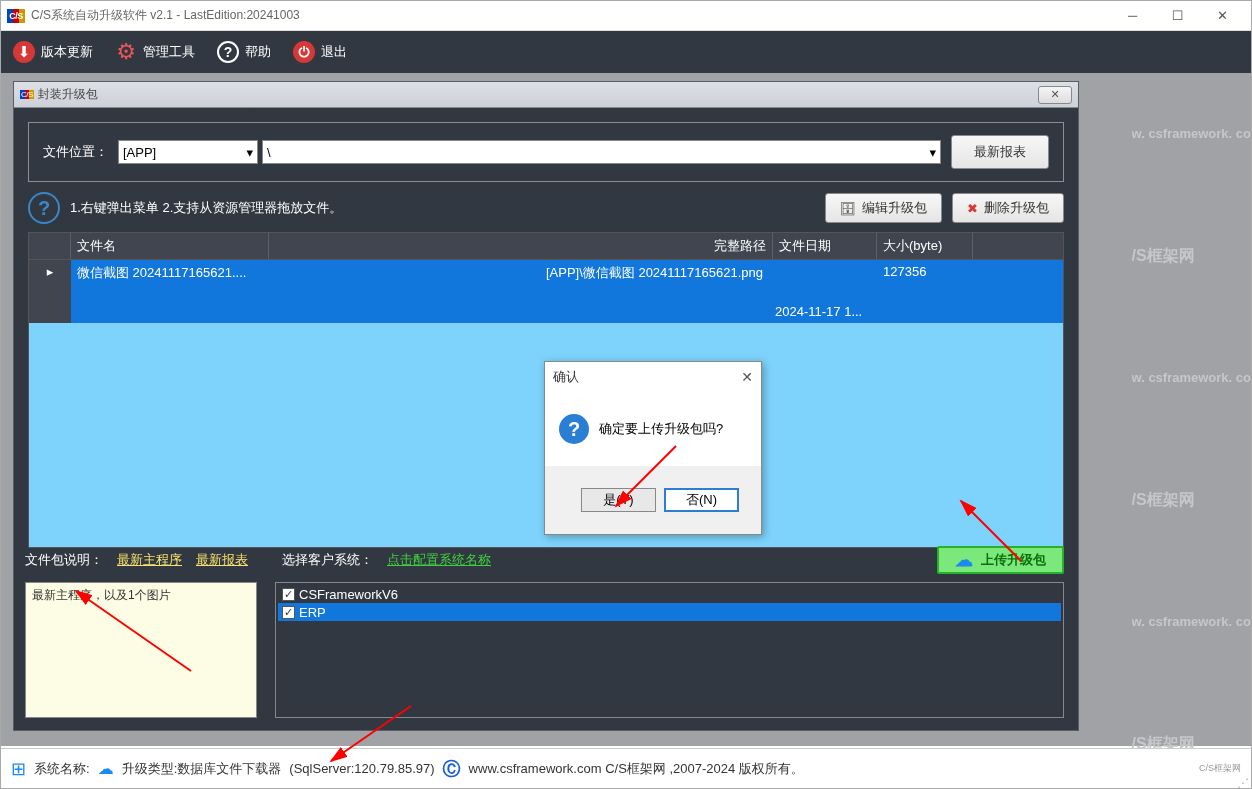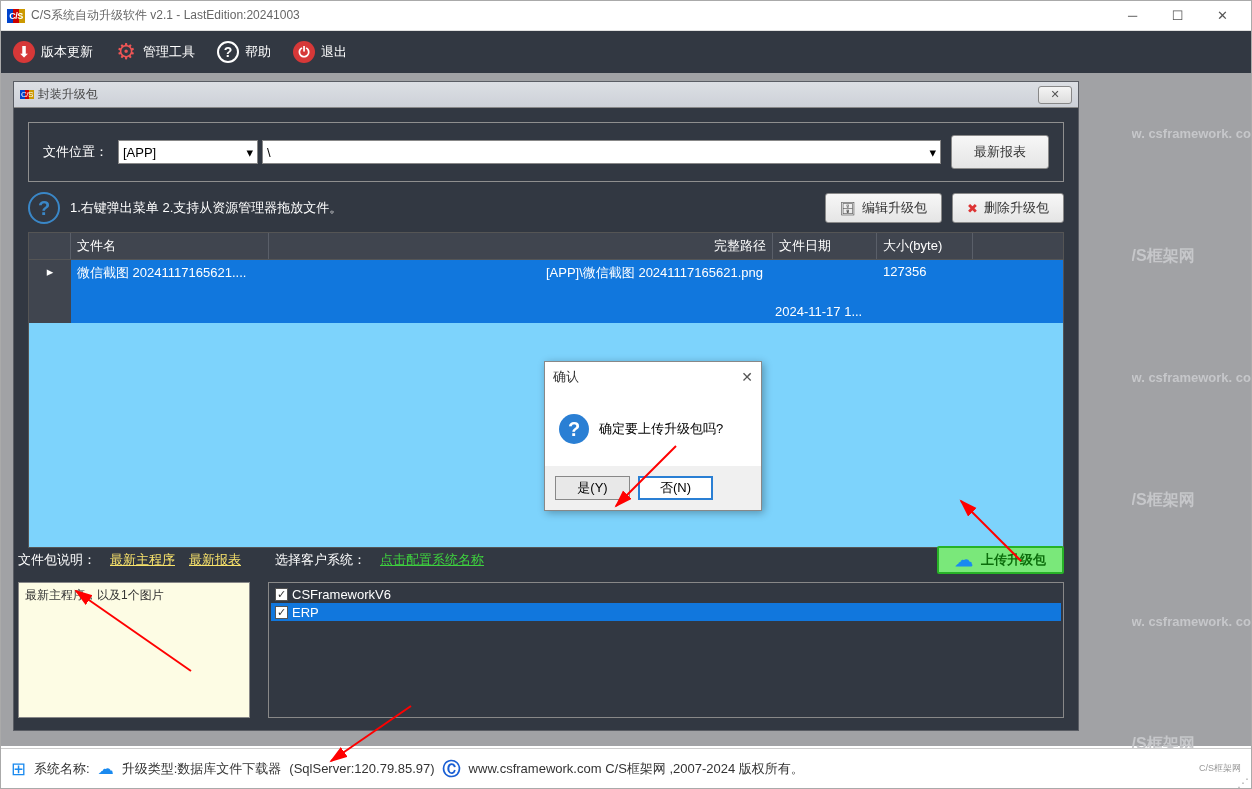--- a/index.html
+++ b/index.html
@@ -48,21 +48,21 @@
 .grid { margin: 0 14px; background: #7dd3fc; border: 1px solid #555; height: 316px; }
 .grid-head { display: flex; background: #40454f; color: #fff; border-bottom: 1px solid #555; }
 .gh-cell { padding: 4px 6px; border-right: 1px solid #5a5f69; font-size:13px;}
 .grid-row { display: flex; background: #1177dd; color: #fff; }
 .gr-cell { padding: 4px 6px; white-space: nowrap; overflow:hidden; text-overflow:ellipsis;}
 .row-indicator { width: 42px; background:#40454f; text-align:center; color:#fff;}
 .col-name{width:198px;} .col-path{width:504px;text-align:right;} .col-date{width:104px;} .col-size{width:96px;}
 .grid-row .col-path{width:500px;} .grid-row .col-date{width:108px;margin-top:40px;}
 
 
-.bottom-panel { position: absolute; left: 4px; right: 14px; bottom: 12px; margin-top: 28px; }
+.bottom-panel { position: absolute; left: 11px; right: 14px; bottom: 12px; margin-top: 28px; }
 .bp-head { display: flex; align-items: center; height: 32px; gap: 14px; }
 .bp-head .lbl { color: #fff; }
 .linky { color: #f9e36b; text-decoration: underline; cursor:pointer;}
 .linkg { color: #3ed23e; text-decoration: underline; cursor:pointer;}
 .upload-btn { margin-left: auto; height: 28px; background: #7ae87a; border: 2px solid #27b327; display: flex; align-items: center; gap: 8px; padding: 0 16px; color: #0c6e0c; font-weight: bold; border-radius:2px;}
 .upload-btn .uic { color:#1a8aef; font-size:18px;}
 .bp-body { display: flex; gap: 18px; margin-top: 6px; height: 136px;}
 .desc-box { width: 232px; background: #fdfce4; border: 1px solid #888; padding: 4px 6px; color:#333; font-size:12px;}
 .sys-box { flex: 1; background: #323842; border: 1px solid #888; padding: 2px; }
 .sys-item { display:flex; align-items:center; gap:4px; padding:0 4px; height:18px; color:#fff; font-size:12px;}
@@ -72,21 +72,21 @@
 
 .statusbar { position: absolute; left: 0; right: 0; bottom: 0; height: 40px; background: #fff; border-top: 1px solid #ccc; display: flex; align-items: center; padding: 0 10px; gap: 8px; color: #333; font-size:12px;}
 .sb-resize { position:absolute; right:2px; bottom:2px; color:#aaa; font-size:12px; line-height:6px;}
 
 
 .dialog { position: absolute; left: 543px; top: 360px; width: 218px; background: #fff; border: 1px solid #888; box-shadow: 2px 2px 8px rgba(0,0,0,0.3);}
 .dlg-title { height: 30px; display: flex; align-items: center; padding: 0 8px; font-size:12px; color:#333;}
 .dlg-title .dc { margin-left:auto; color:#555; font-size:14px;}
 .dlg-body { padding: 22px 14px; display:flex; align-items:center; gap:10px;}
 .dlg-qicon { width:30px; height:30px; border-radius:50%; background:#2a7fd4; color:#fff; display:flex; align-items:center; justify-content:center; font-size:20px; font-weight:bold;}
-.dlg-btns { background:#f0f0f0; padding:10px; display:flex; gap:8px;}
+.dlg-btns { background:#f0f0f0; padding:22px; display:flex; justify-content:flex-end; gap:8px;}
 .dlg-btn { width:75px; height:24px; border:1px solid #888; background:#e8e8e8; font-size:12px;}
 .dlg-btn.def { border:2px solid #2a7fd4; background:#fff;}
 
 
 .arrow { position:absolute; pointer-events:none; }
 .arrow svg { overflow:visible; }
 </style>
 </head>
 <body>
 

